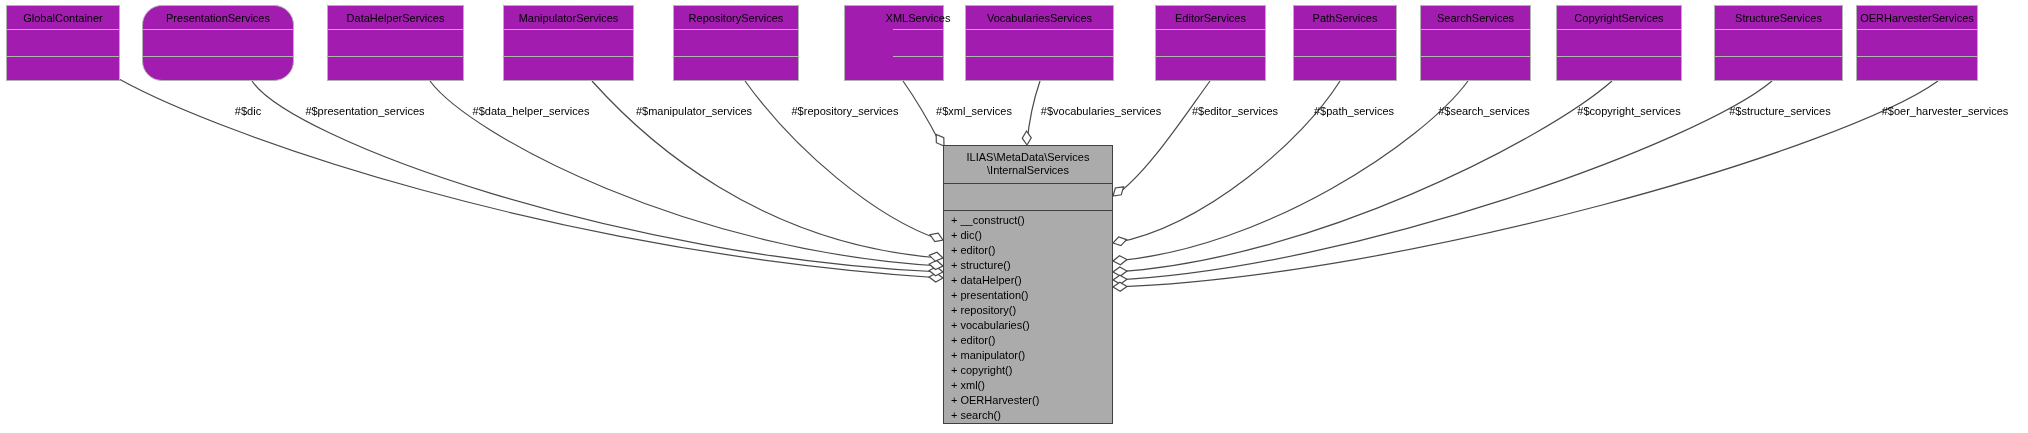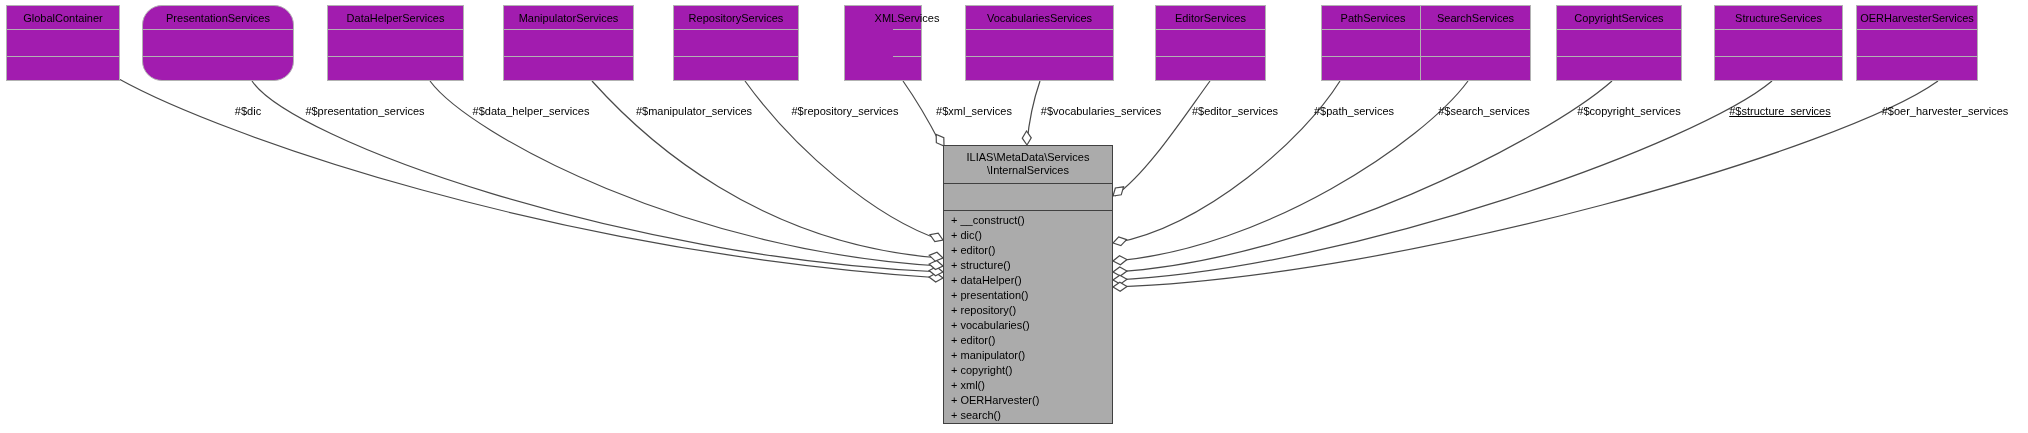--- a/index.html
+++ b/index.html
@@ -155,36 +155,36 @@
   <div class="class-node" style="left:503px; width:131px;">
     <div class="node-title">ManipulatorServices</div>
     <div class="node-attrs"></div>
     <div class="node-ops"></div>
   </div>
   <div class="class-node" style="left:673px; width:126px;">
     <div class="node-title">RepositoryServices</div>
     <div class="node-attrs"></div>
     <div class="node-ops"></div>
   </div>
-  <div class="class-node" style="left:844px; width:78px;padding-left:48px;">
+  <div class="class-node" style="left:844px; width:100px;padding-left:48px;">
     <div class="node-title">XMLServices</div>
     <div class="node-attrs"></div>
     <div class="node-ops"></div>
   </div>
   <div class="class-node" style="left:965px; width:149px;">
     <div class="node-title">VocabulariesServices</div>
     <div class="node-attrs"></div>
     <div class="node-ops"></div>
   </div>
   <div class="class-node" style="left:1155px; width:111px;">
     <div class="node-title">EditorServices</div>
     <div class="node-attrs"></div>
     <div class="node-ops"></div>
   </div>
-  <div class="class-node" style="left:1321px; width:104px;">
+  <div class="class-node" style="left:1293px; width:104px;">
     <div class="node-title">PathServices</div>
     <div class="node-attrs"></div>
     <div class="node-ops"></div>
   </div>
   <div class="class-node" style="left:1420px; width:111px;">
     <div class="node-title">SearchServices</div>
     <div class="node-attrs"></div>
     <div class="node-ops"></div>
   </div>
   <div class="class-node" style="left:1556px; width:126px;">
@@ -207,21 +207,21 @@
   <div class="edge-label" style="left:365px;">#$presentation_services</div>
   <div class="edge-label" style="left:531px;">#$data_helper_services</div>
   <div class="edge-label" style="left:694px;">#$manipulator_services</div>
   <div class="edge-label" style="left:845px;">#$repository_services</div>
   <div class="edge-label" style="left:974px;">#$xml_services</div>
   <div class="edge-label" style="left:1101px;">#$vocabularies_services</div>
   <div class="edge-label" style="left:1235px;">#$editor_services</div>
   <div class="edge-label" style="left:1354px;">#$path_services</div>
   <div class="edge-label" style="left:1484px;">#$search_services</div>
   <div class="edge-label" style="left:1629px;">#$copyright_services</div>
-  <div class="edge-label" style="left:1780px;text-decoration:underline;">#$structure_services</div>
+  <div class="edge-label" style="left:1780px;">#$structure_services</div>
   <div class="edge-label" style="left:1945px;">#$oer_harvester_services</div>
 
   <div id="center-node">
     <div class="center-title">
       <span>ILIAS\MetaData\Services</span>
       <span>\InternalServices</span>
     </div>
     <div class="center-attrs"></div>
     <div class="center-methods">
       <div class="method-row">+ __construct()</div>

